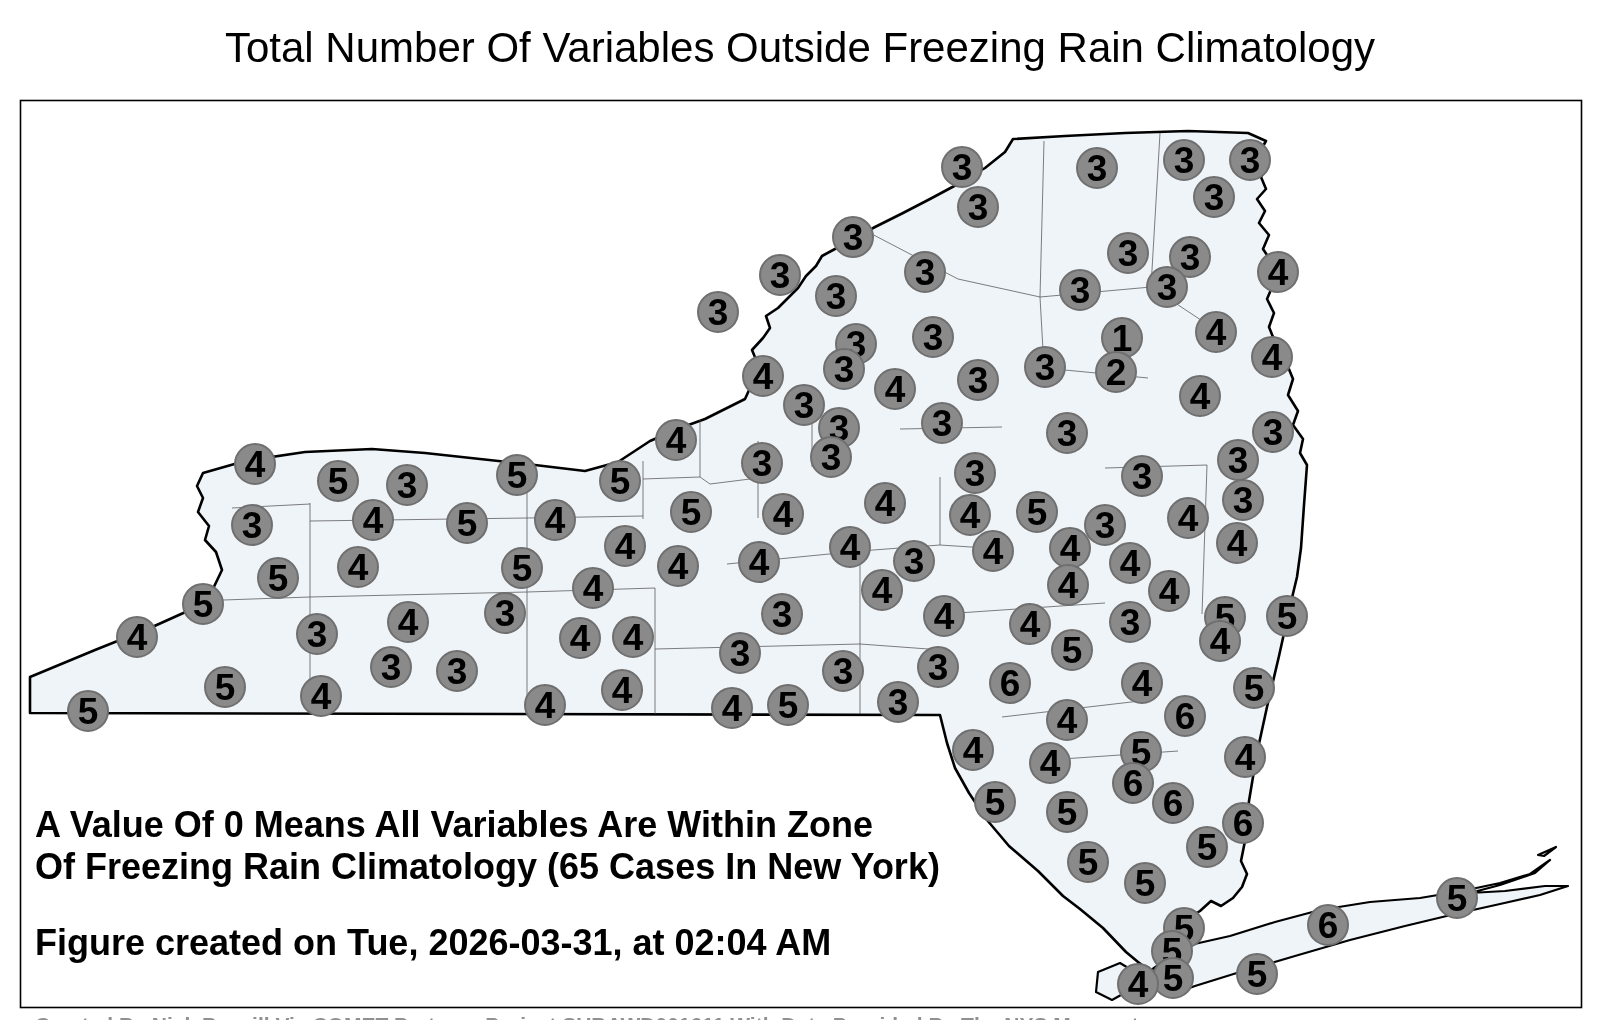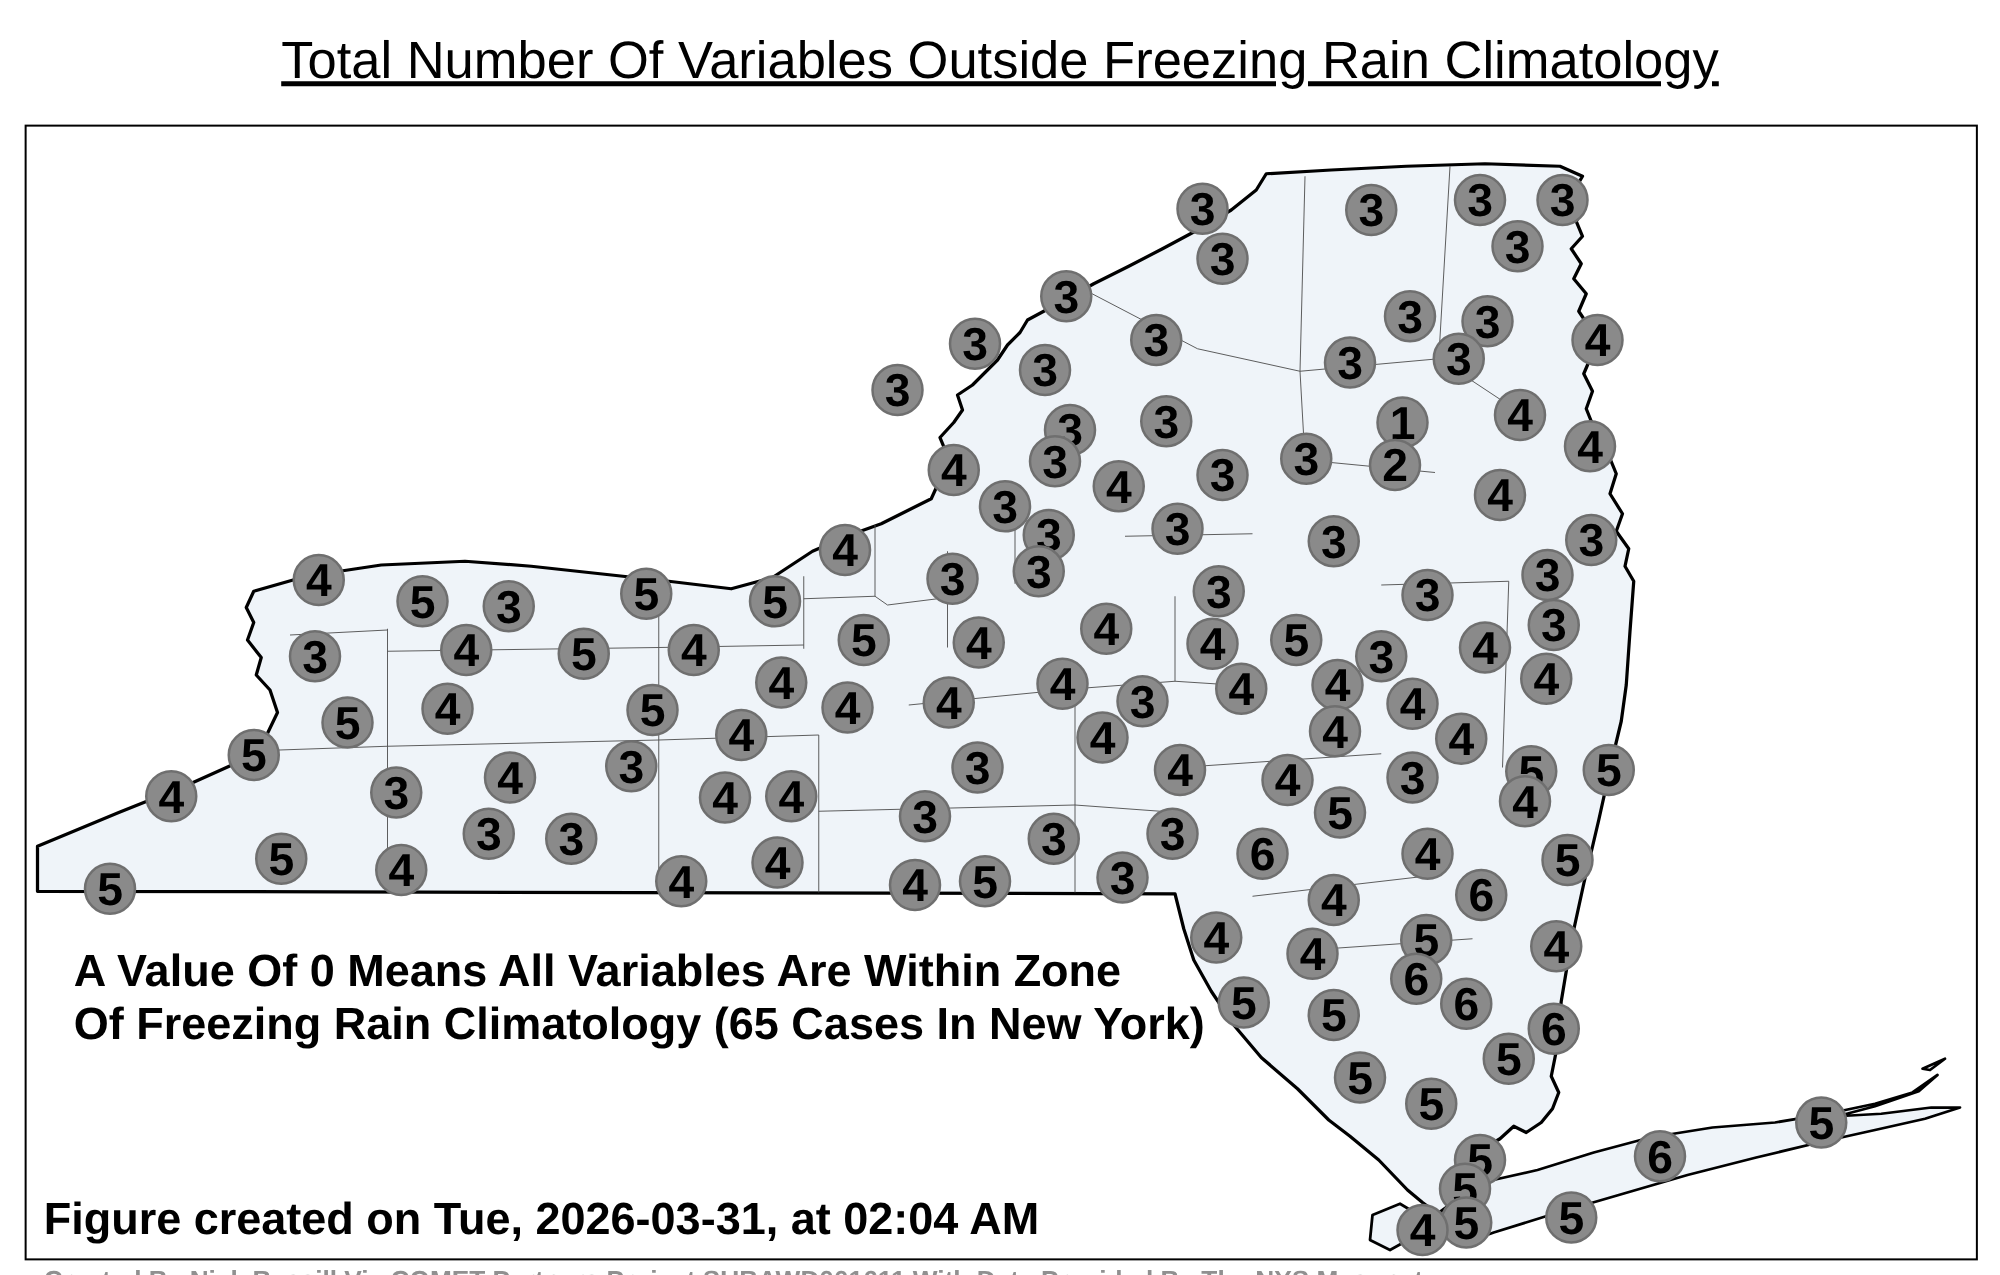--- a/index.html
+++ b/index.html
@@ -1,30 +1,30 @@
 <!DOCTYPE html>
 <html><head>
 <meta charset="utf-8">
 <style>
   html,body{margin:0;padding:0;background:#ffffff;}
   #page{position:relative;width:1600px;height:1020px;background:#ffffff;overflow:hidden;
         font-family:"Liberation Sans",sans-serif;}
   #title{position:absolute;top:24px;left:0;width:1600px;text-align:center;
-         font-size:42px;font-weight:400;color:#000;letter-spacing:0px;text-decoration:underline;}
+         font-size:42px;font-weight:400;color:#000;letter-spacing:0px;}
   #map-svg{position:absolute;left:0;top:0;}
   .plot-border{fill:#ffffff;stroke:#000000;stroke-width:1.6;}
   .state{fill:#eff4f9;stroke:#000000;stroke-width:2.6;stroke-linejoin:round;}
   .island{fill:#eff4f9;stroke:#000000;stroke-width:2.2;stroke-linejoin:round;}
   .county{fill:none;stroke:#4d4d4d;stroke-width:0.8;opacity:0.9;}
   #stations circle{fill:#8a8a8a;stroke:#6f6f6f;stroke-width:2;}
   #stations text{font-family:"Liberation Sans",sans-serif;font-size:37px;font-weight:700;
                  fill:#000;text-anchor:middle;}
   .note{position:absolute;left:35px;color:#000;font-weight:700;}
-  #annotation{top:756px;font-size:36px;line-height:42px;margin-left:24px;}
-  #figure-created{top:922px;font-size:36px;margin-top:32px;}
+  #annotation{top:804px;font-size:36px;line-height:42px;}
+  #figure-created{top:922px;font-size:36px;}
   #credit{top:1013px;font-size:21px;color:#909090;}
 </style>
 </head>
 <body>
 
 <div id="page">
 
   <div id="title">Total Number Of Variables Outside Freezing Rain Climatology</div>
 
   <svg id="map-svg" width="1600" height="1020" viewBox="0 0 1600 1020">

